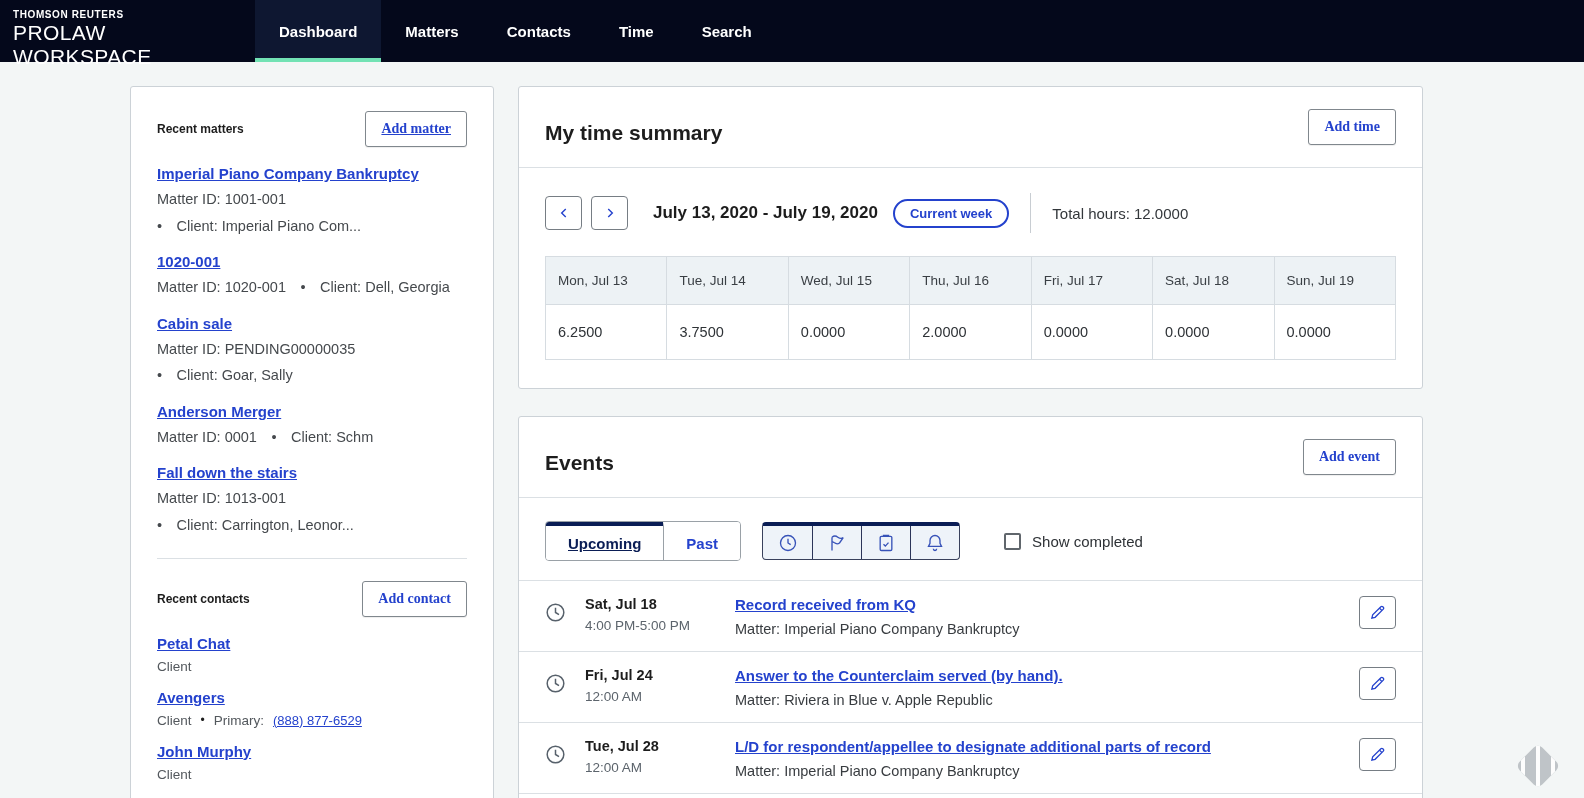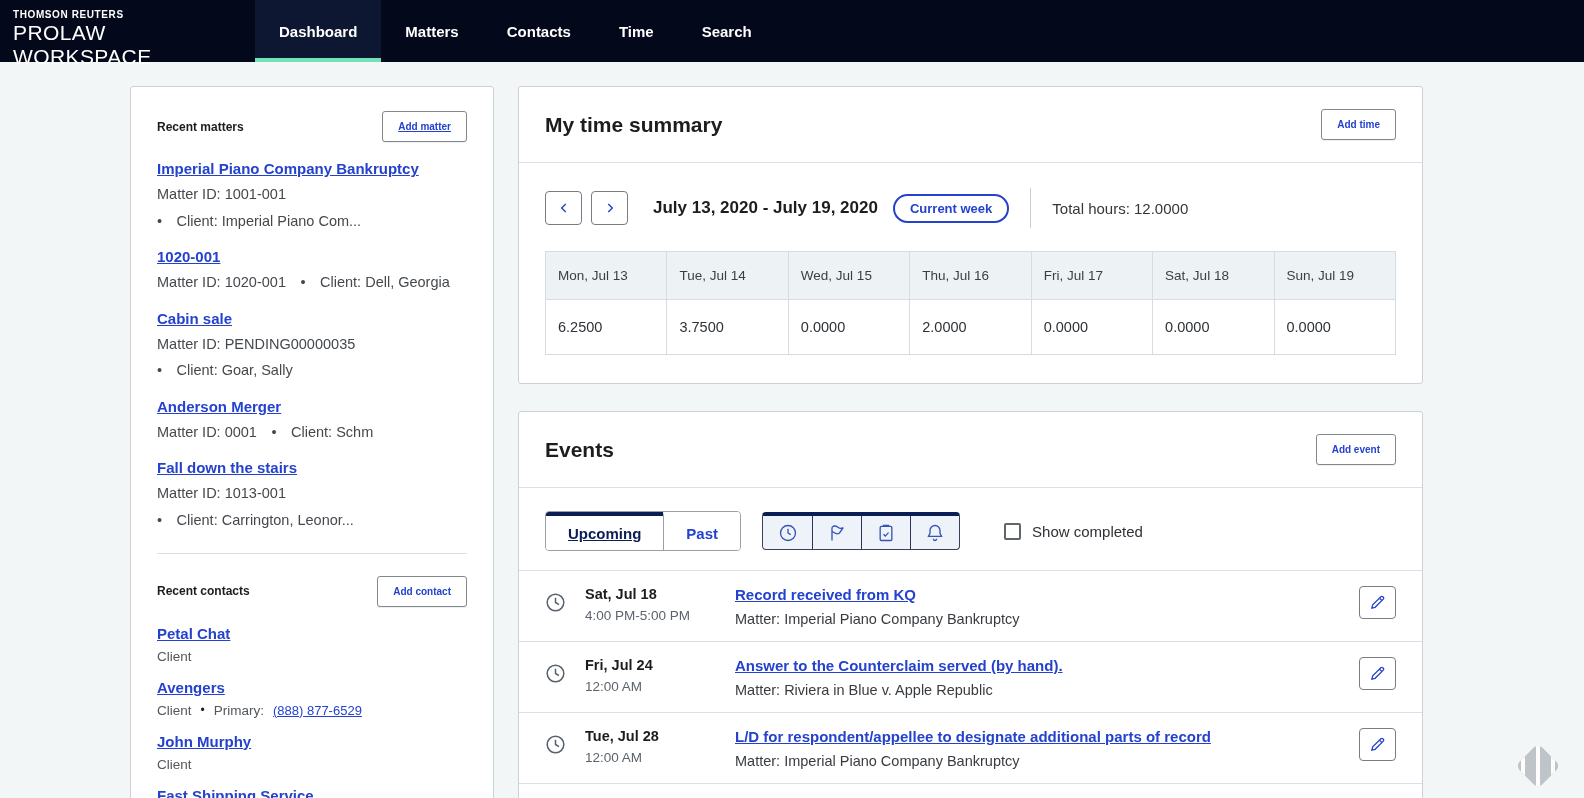--- a/index.html
+++ b/index.html
@@ -33,42 +33,42 @@
 
   
   .layout { display: flex; gap: 24px; padding: 24px 0 0 130px; align-items: flex-start; }
   .card { background: #fff; border: 1px solid #ccd2d7; border-radius: 3px; }
   .sidebar { width: 364px; padding: 24px 26px; height: 760px; }
   .main-col { width: 905px; display: flex; flex-direction: column; gap: 27px; }
 
   
   .btn {
     background: #fff; border: 1px solid #80878d; border-radius: 3px;
-    color: #2442cd; font-weight: 700; font-size: 10px; padding: 9px 15px;
-    cursor: pointer; font-family: Liberation Sans, sans-serif; box-shadow: 0 1px 1px rgba(0,0,0,.07);
+    color: #2442cd; font-weight: 700; font-size: 14px; padding: 9px 15px;
+    cursor: pointer; font-family: Liberation Serif, serif; box-shadow: 0 1px 1px rgba(0,0,0,.07);
     white-space: nowrap;
   }
   .btn.u { text-decoration: underline; }
   a.link { color: #2442cd; font-weight: 700; text-decoration: underline; cursor: pointer; }
 
   
   .side-head { display: flex; justify-content: space-between; align-items: center; margin-bottom: 18px; }
   .side-title { font-size: 12px; font-weight: 600; color: #1d1d1d; }
   .side-divider { border: none; border-top: 1px solid #dbe0e4; margin: 22px 0; }
   .matter-item { margin-bottom: 17px; }
   .matter-item a { font-size: 15px; margin-top: 48px; }
   .meta-line { font-size: 14.5px; color: #45494d; margin-top: 7px; line-height: 1.35; }
   .contact-item { margin-bottom: 15px; }
   .contact-item a.cname { font-size: 15px; }
   .contact-sub { font-size: 13.5px; color: #53585d; margin-top: 6px; display:flex; align-items:center; gap:9px; }
   .contact-sub a { color:#2442cd; text-decoration: underline; font-weight: 400; font-size: 13px; }
   .bullet-sep { color:#1e1e1e; font-size: 12px; }
 
   
-  .card-head { display: flex; justify-content: space-between; align-items: center; padding: 22px 26px; }
+  .card-head { display: flex; justify-content: space-between; align-items: flex-end; padding: 22px 26px; }
   .card-title { font-size: 21px; font-weight: 600; color: #1d1d1d; }
   .card-divider { border: none; border-top: 1px solid #dbe0e4; }
 
   
   .time-controls { display: flex; align-items: center; padding: 25px 26px 23px; }
   .nav-sq-btn {
     width: 37px; height: 34px; border: 1px solid #767d84; border-radius: 4px; background: #fff;
     display: flex; align-items: center; justify-content: center; cursor: pointer; margin-right: 9px;
   }
   .date-range { font-size: 17px; font-weight: 700; color: #1d1d1d; margin: 0 15px 0 16px; }

